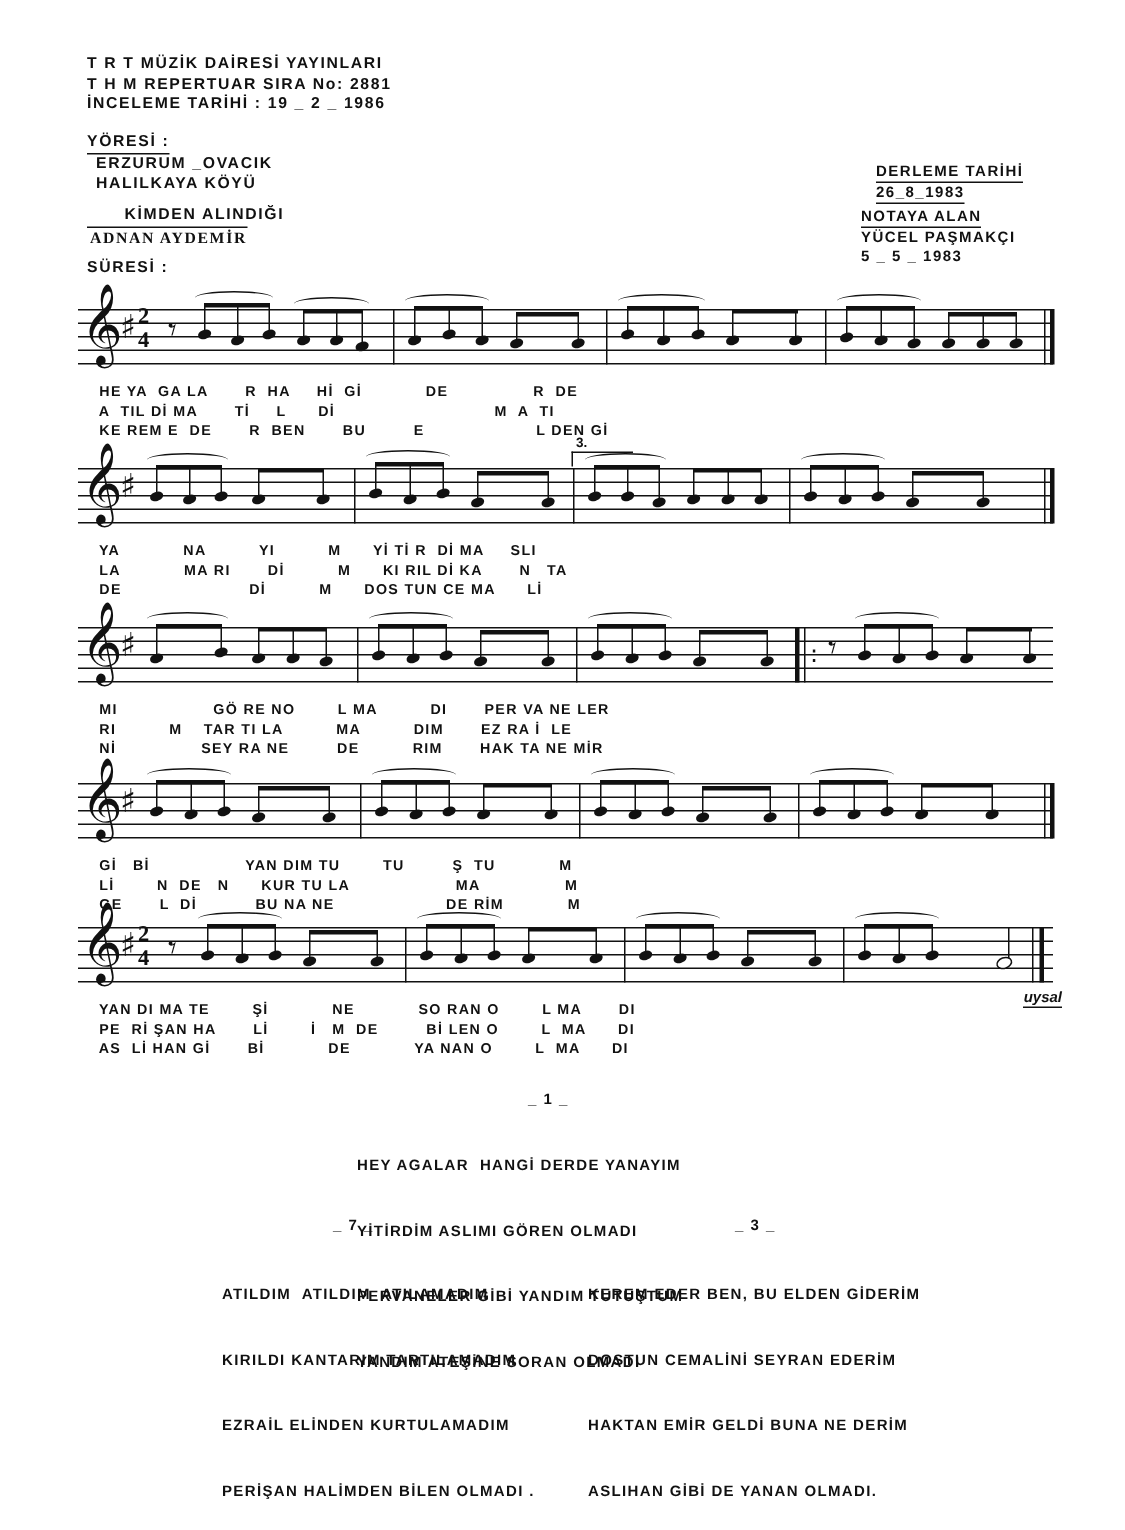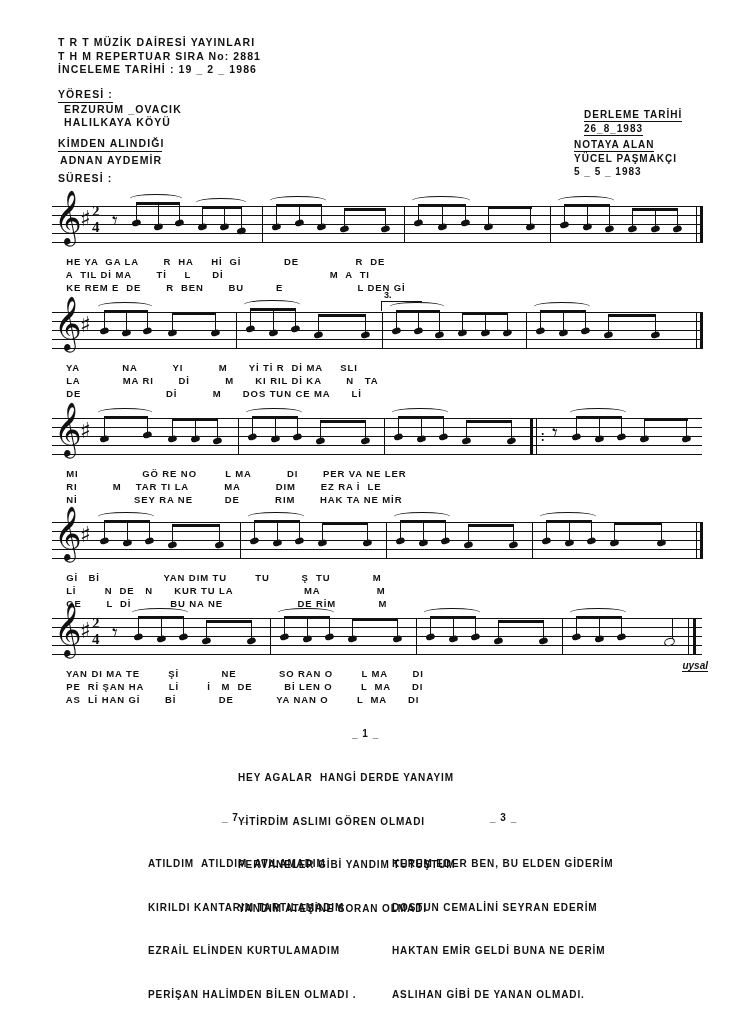--- a/index.html
+++ b/index.html
@@ -53,27 +53,28 @@
 
   .hdr-kim {
     position: absolute;
     left: 58px;
     top: 136px;
     font-size: 10.5px;
     letter-spacing: 1.1px;
     font-weight: bold;
     line-height: 14px;
   }
-  .hdr-kim .lbl { display: inline-block; }
+  .hdr-kim .lbl { display: inline-block; margin-left: 25px; }
   .hdr-kim .v {
     display: inline-block;
     border-top: 1.3px solid #111;
     padding-top: 1px;
     padding-left: 2px;
     margin-top: 1px;
+    font-family: Liberation Serif, serif;
   }
   .hdr-sure {
     position: absolute;
     left: 58px;
     top: 172px;
     font-size: 10.5px;
     letter-spacing: 1.1px;
     font-weight: bold;
   }
 

